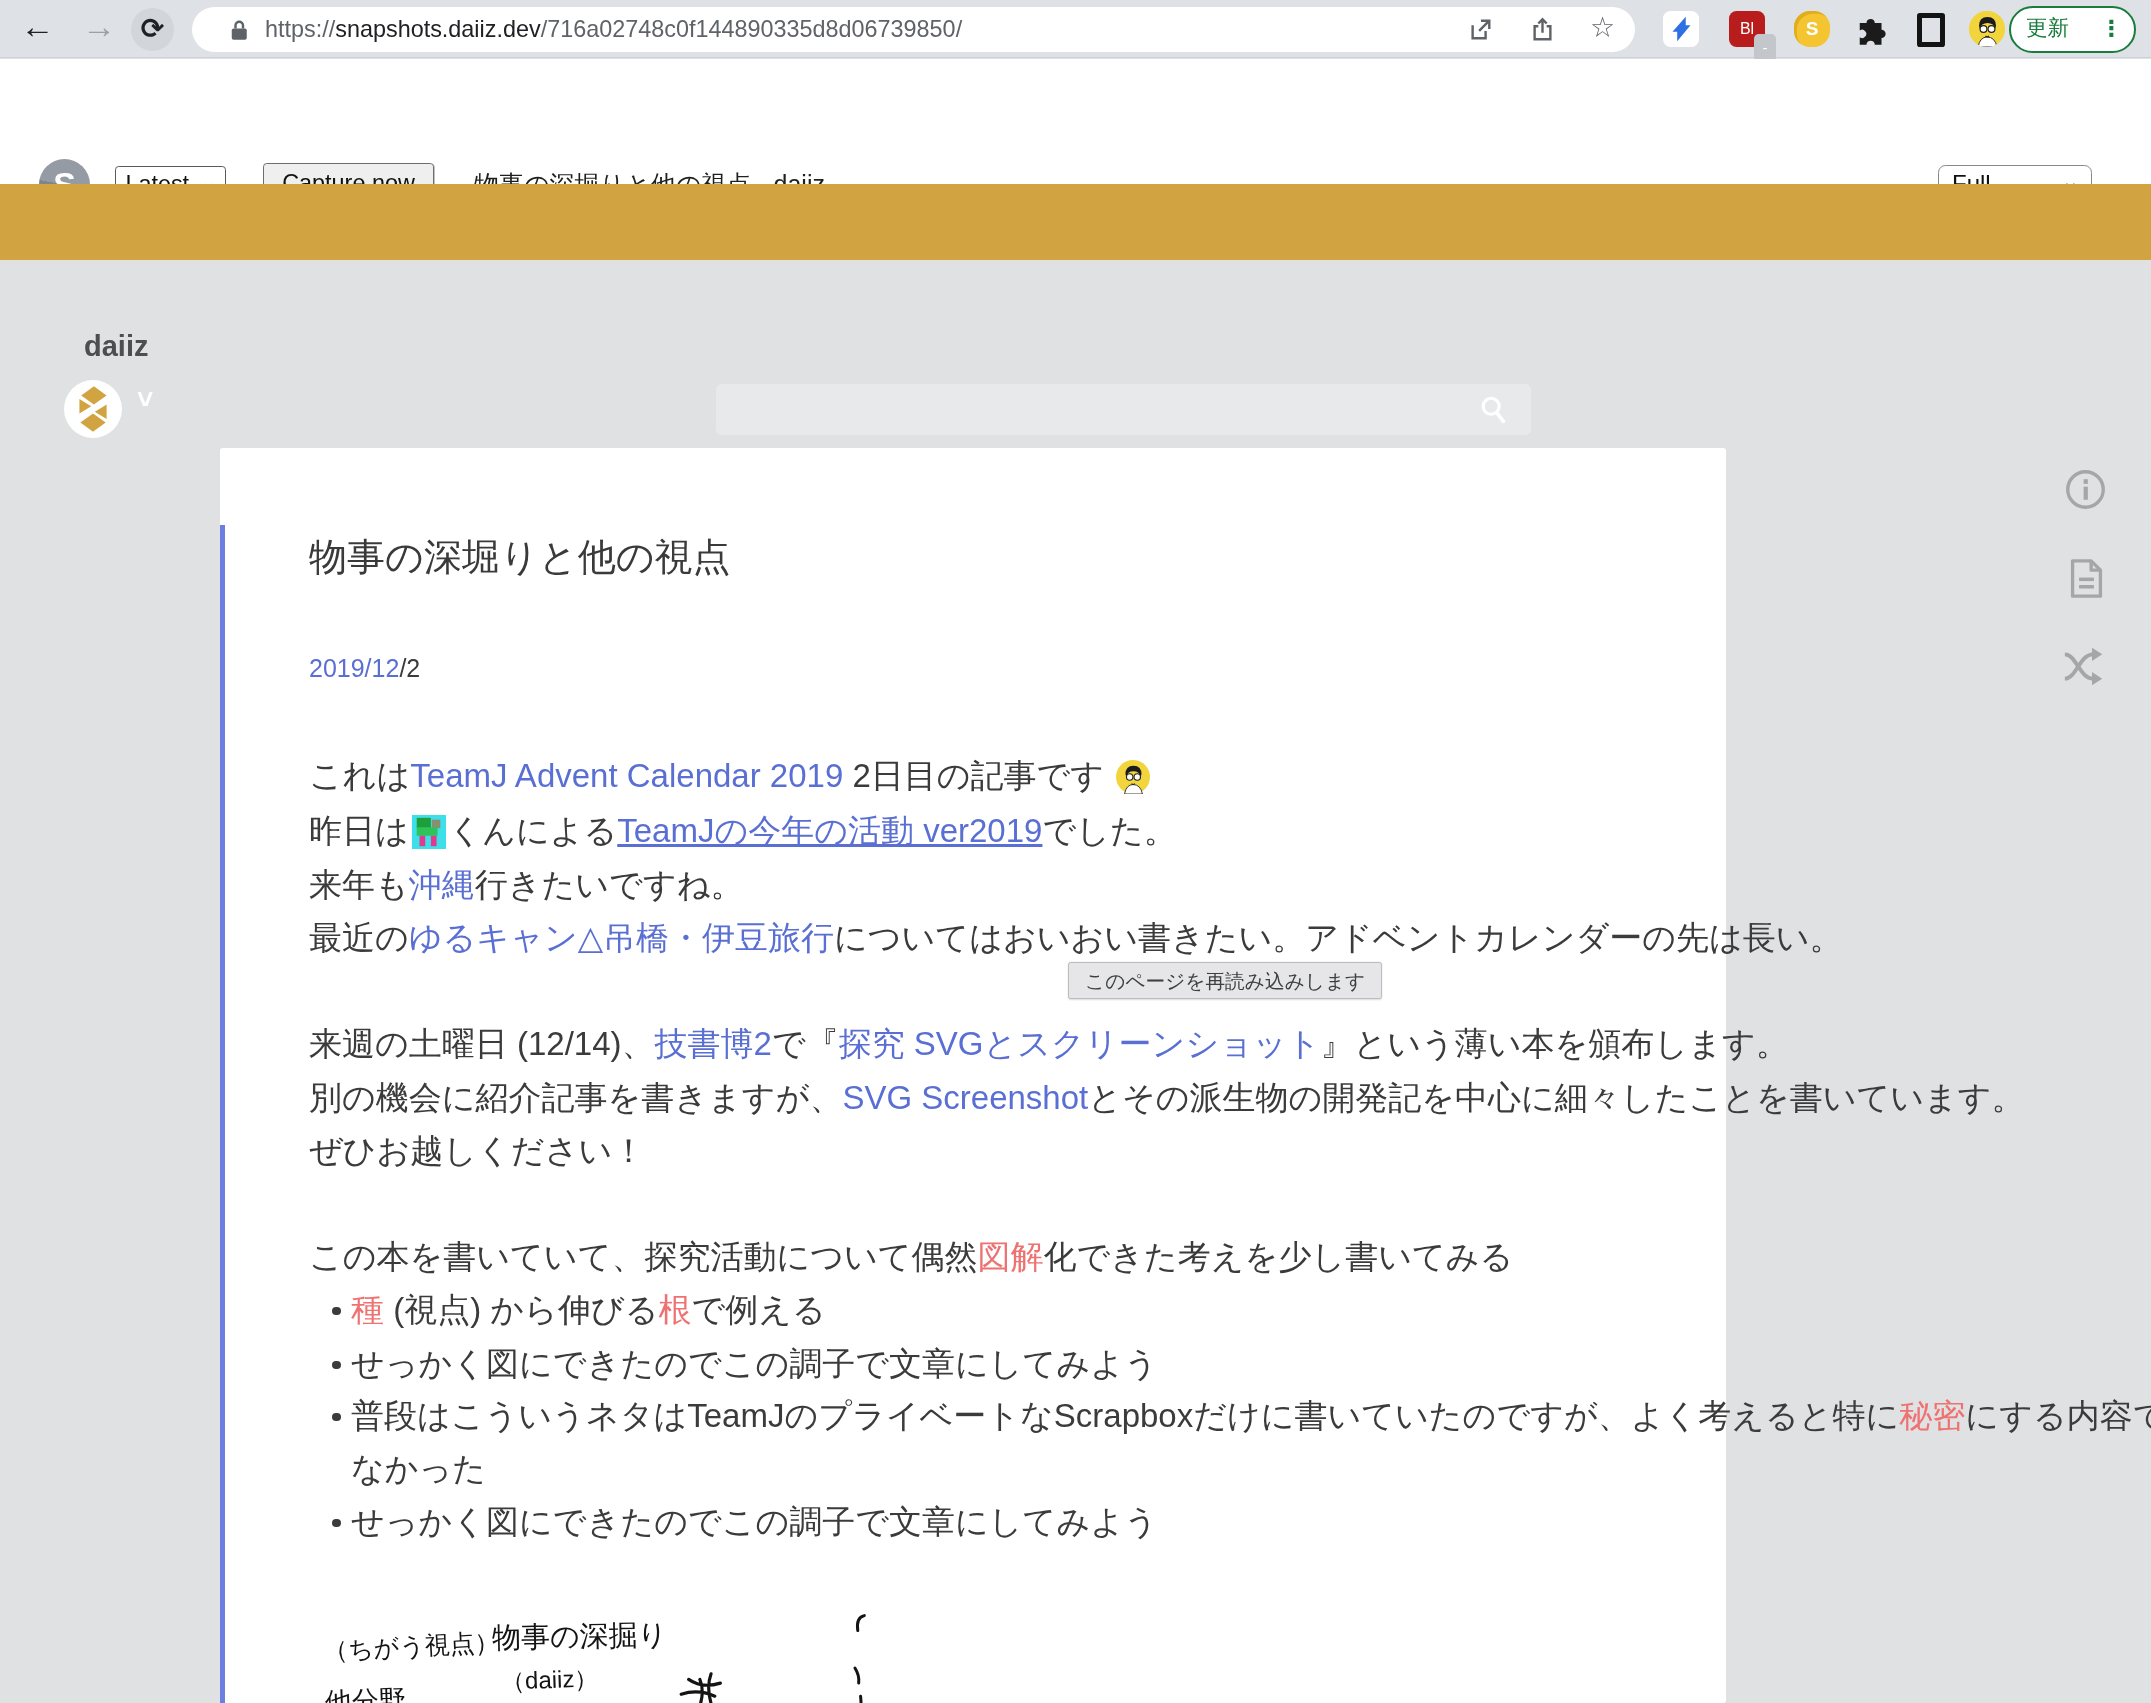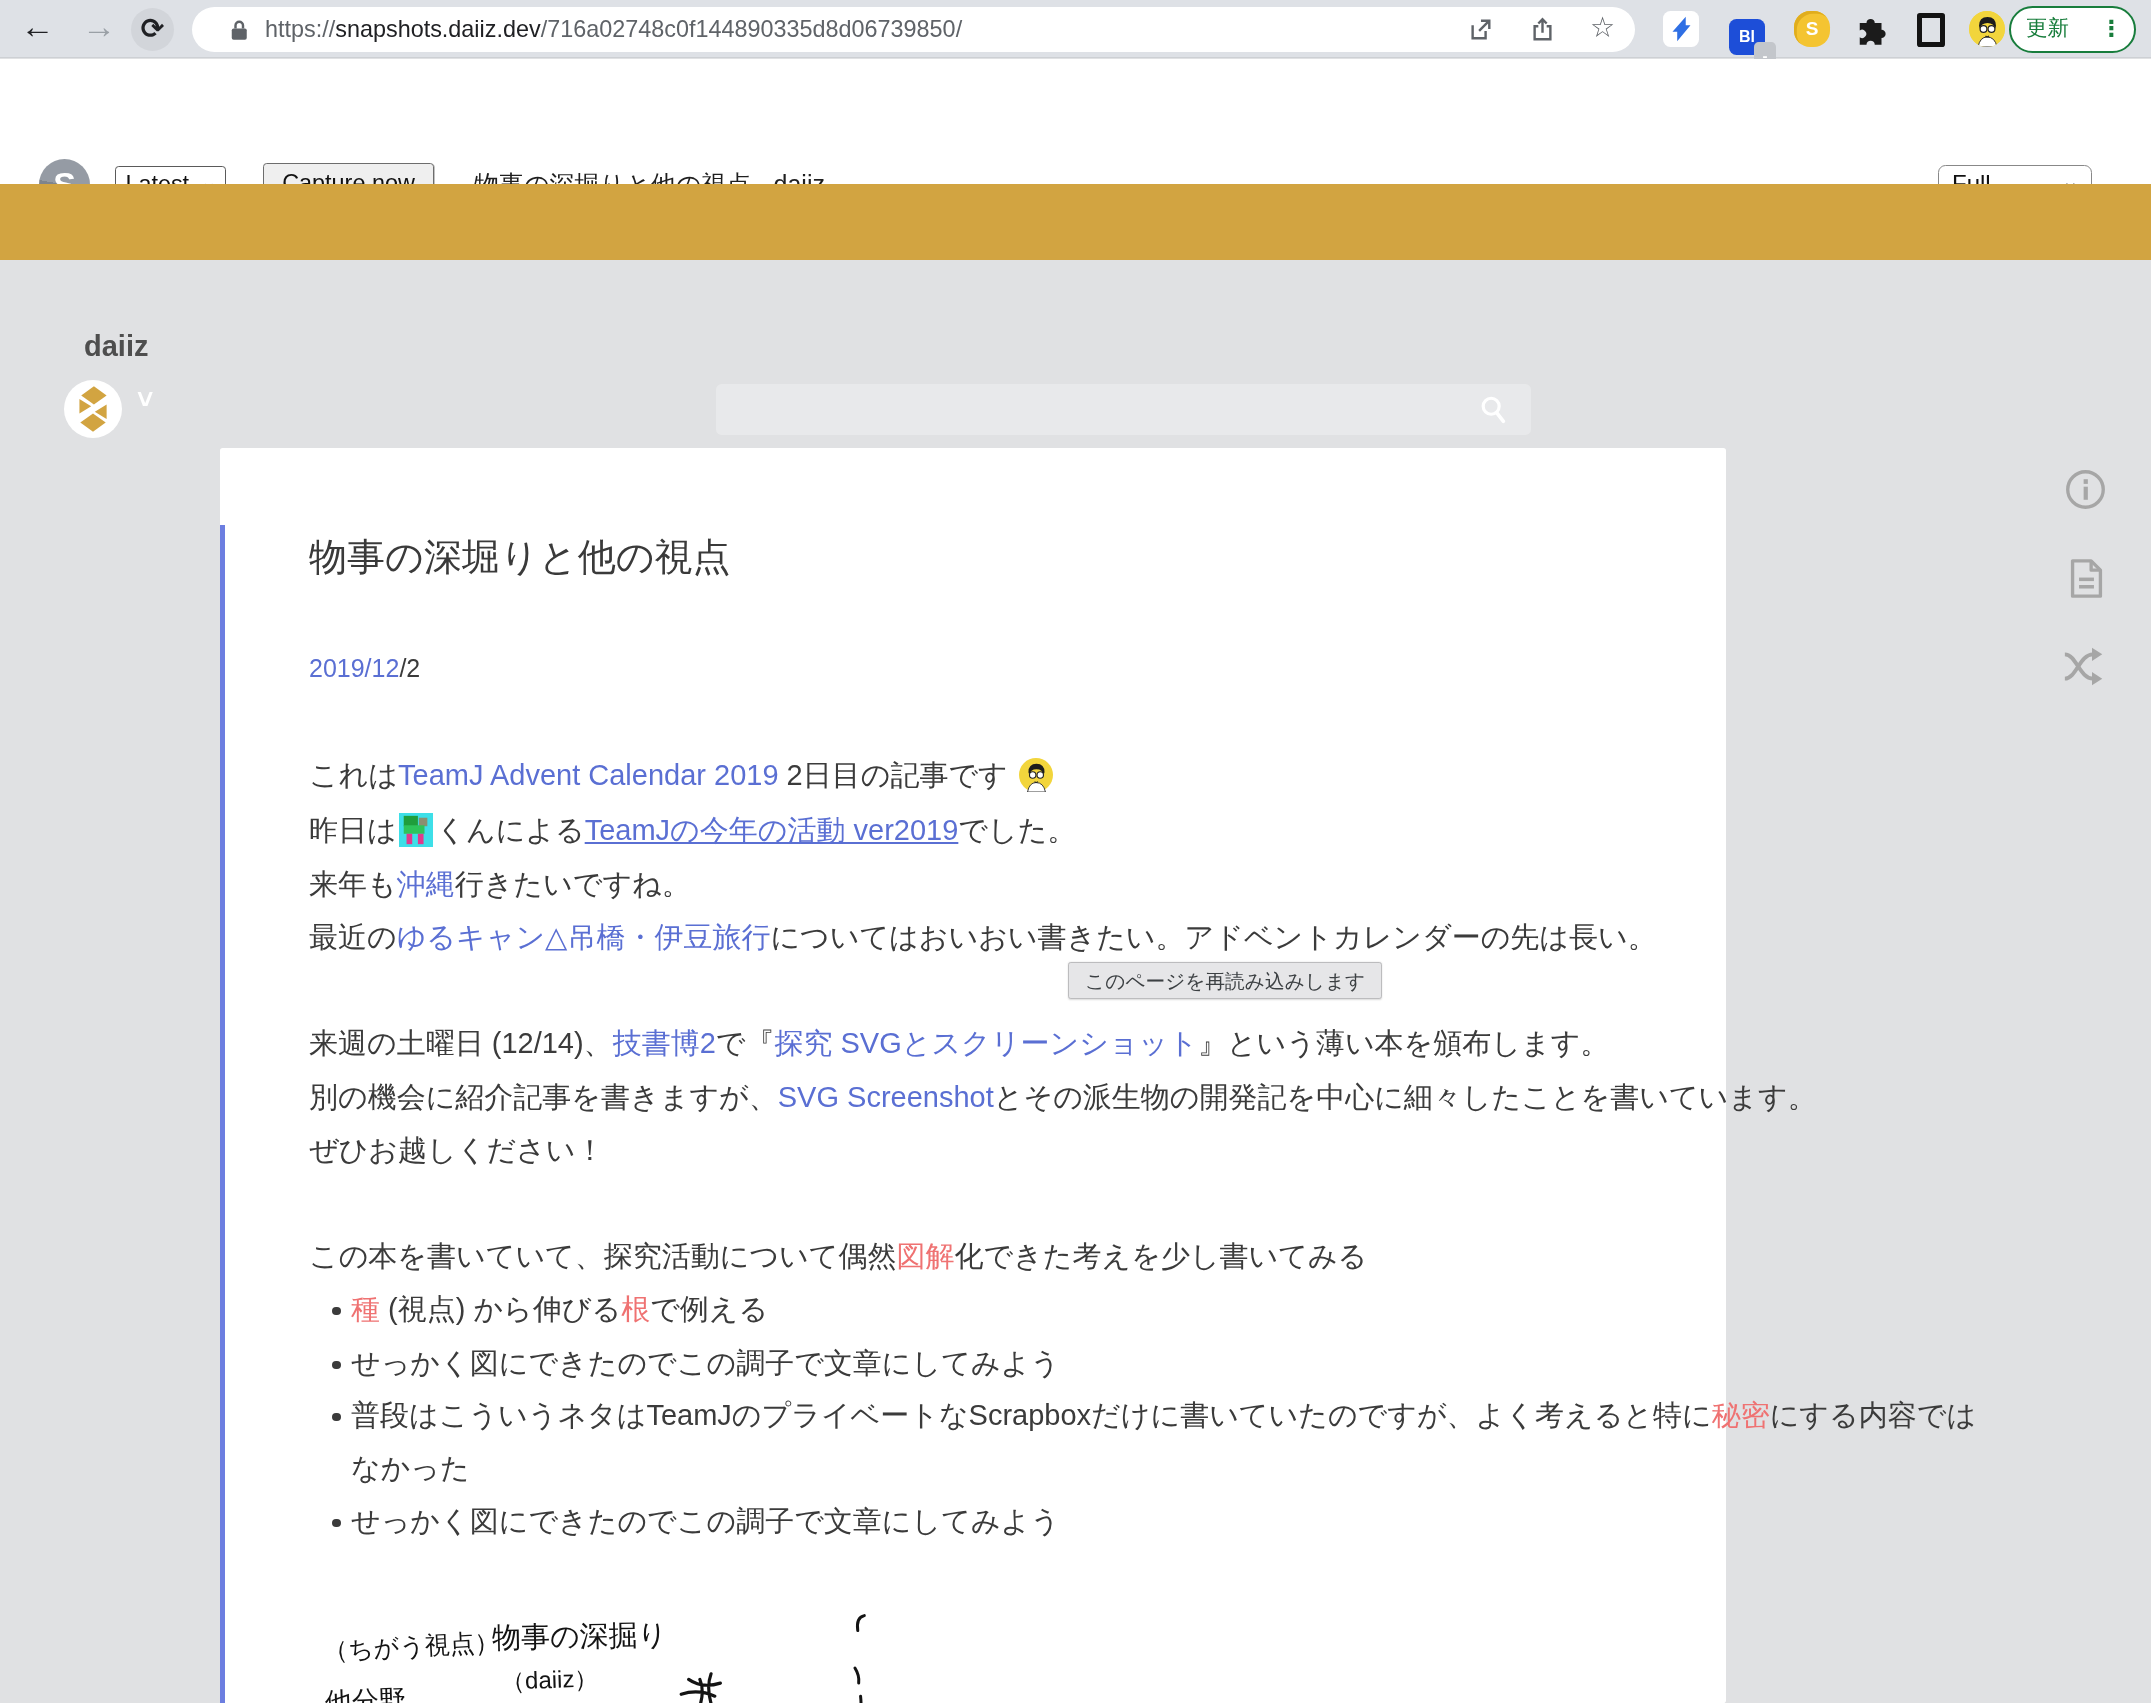--- a/index.html
+++ b/index.html
@@ -13,21 +13,21 @@
   .reload-wrap { position:absolute; left:131px; top:7.5px; width:43px; height:43px; border-radius:50%; background:#d2d5da; text-align:center; }
   .reload-wrap span { font-size:28px; line-height:41px; color:#202124; font-weight:bold; }
   .omnibox { position:absolute; left:192px; top:6.6px; width:1443px; height:45px; background:#ffffff; border-radius:22.5px; }
   .lock-icon { position:absolute; left:36px; top:12px; }
   .url-text { position:absolute; left:73px; top:0; height:52px; line-height:45px; font-size:23.4px; color:#202124; white-space:nowrap; }
   .url-text .scheme, .url-text .path { color:#5f6368; }
   .omni-icon { position:absolute; top:10.3px; }
   .star-glyph { font-size:28px; color:#5f6368; line-height:24px; }
   .ext-icon { position:absolute; top:11.2px; width:36px; height:36px; }
   .ext-blue { border-radius:7.5px; background:#ffffff; }
-  .ext-bl { border-radius:7.5px; background:#1d4ed8; color:#fff; font-weight:bold; font-size:16px; text-align:center; line-height:36px;margin-top:8px; }
+  .ext-bl { border-radius:7.5px; background:#b91c1c; color:#fff; font-weight:normal; font-size:16px; text-align:center; line-height:36px; }
   .ext-bl .badge { position:absolute; right:-11.2px; bottom:-15px; width:22.5px; height:28px; background:#c3c6cb; border-radius:4.7px; color:#fff; font-size:15px; line-height:28px; text-align:center; }
   .ext-s { border-radius:45%; background:#f4c431; color:#fff; font-weight:bold; font-size:19px; text-align:center; line-height:36px; box-shadow:inset 2.8px 2.8px 0 #e0ad1d; }
   .ext-square { border:5.6px solid #131313; border-radius:2.8px; width:28px; height:34px; }
   .avatar-circ { border-radius:50%; overflow:hidden; background:#f2d53c; }
   .update-pill { position:absolute; left:2009px; top:5.6px; width:127px; height:47px; border:2.8px solid #187d3c; border-radius:24px; background:#fff; }
   .update-pill .lbl { position:absolute; left:15px; top:0; height:41px; line-height:41px; font-size:21.5px; color:#187d3c; }
   .update-pill .dots { position:absolute; right:11.2px; top:0; height:41px; line-height:41px; font-size:22.5px; color:#187d3c; font-weight:bold; }
 
   
   .app-toolbar { position:absolute; left:0; top:59px; width:2151px; height:125px; background:#ffffff; }
@@ -49,21 +49,21 @@
   .sb-search { position:absolute; left:716px; top:200px; width:815px; height:51px; background:rgba(255,255,255,0.28); border-radius:5.6px; border:none; outline:none; padding:0 56px 0 15px; font-size:22.5px; color:#fff; }
   .sb-search-icon { position:absolute; left:1478px; top:210px; }
 
   
   .project-name { position:absolute; left:84px; top:330px; font-size:29px; font-weight:bold; color:#4e4e4e; }
   .side-icon { position:absolute; }
 
   .card { position:absolute; left:220px; top:448px; width:1506px; height:1255px; background:#ffffff; border-radius:2.8px; }
   .telomere { position:absolute; left:0; top:77px; width:4.7px; height:1179px; background:#6c7ee0; }
   .page-title { position:absolute; left:89px; top:84px; font-size:38px; color:#3a3a3a; white-space:nowrap; }
-  .line { position:absolute; left:89px; height:37px; line-height:37px; font-size:29px; color:#3b3b3b; white-space:nowrap; }
+  .line { position:absolute; left:89px; height:37px; line-height:37px; font-size:33px; color:#3b3b3b; white-space:nowrap; }
   .date-line { font-size:25px; }
   .t-link { color:#5a6fd3; }
   .t-link.ext { text-decoration:underline; }
   .t-red { color:#ef7272; }
   .inline-icon { display:inline-block; vertical-align:-6.6px; margin:0 2.8px; }
   .bullet { padding-left:42px; }
   .bullet .dot { position:absolute; left:23.4px; top:16px; width:8.4px; height:8.4px; border-radius:50%; background:#3b3b3b; }
   .bullet.cont { padding-left:42px; }
 
   .tooltip { position:absolute; left:848px; top:514px; height:37px; line-height:36px; padding:0 16px; background:#e6e6e8; border:0.9px solid #bcbcbe; border-radius:2.8px; box-shadow:0 0.9px 1.9px rgba(0,0,0,0.15); font-size:19.7px; color:#3c4043; white-space:nowrap; }

